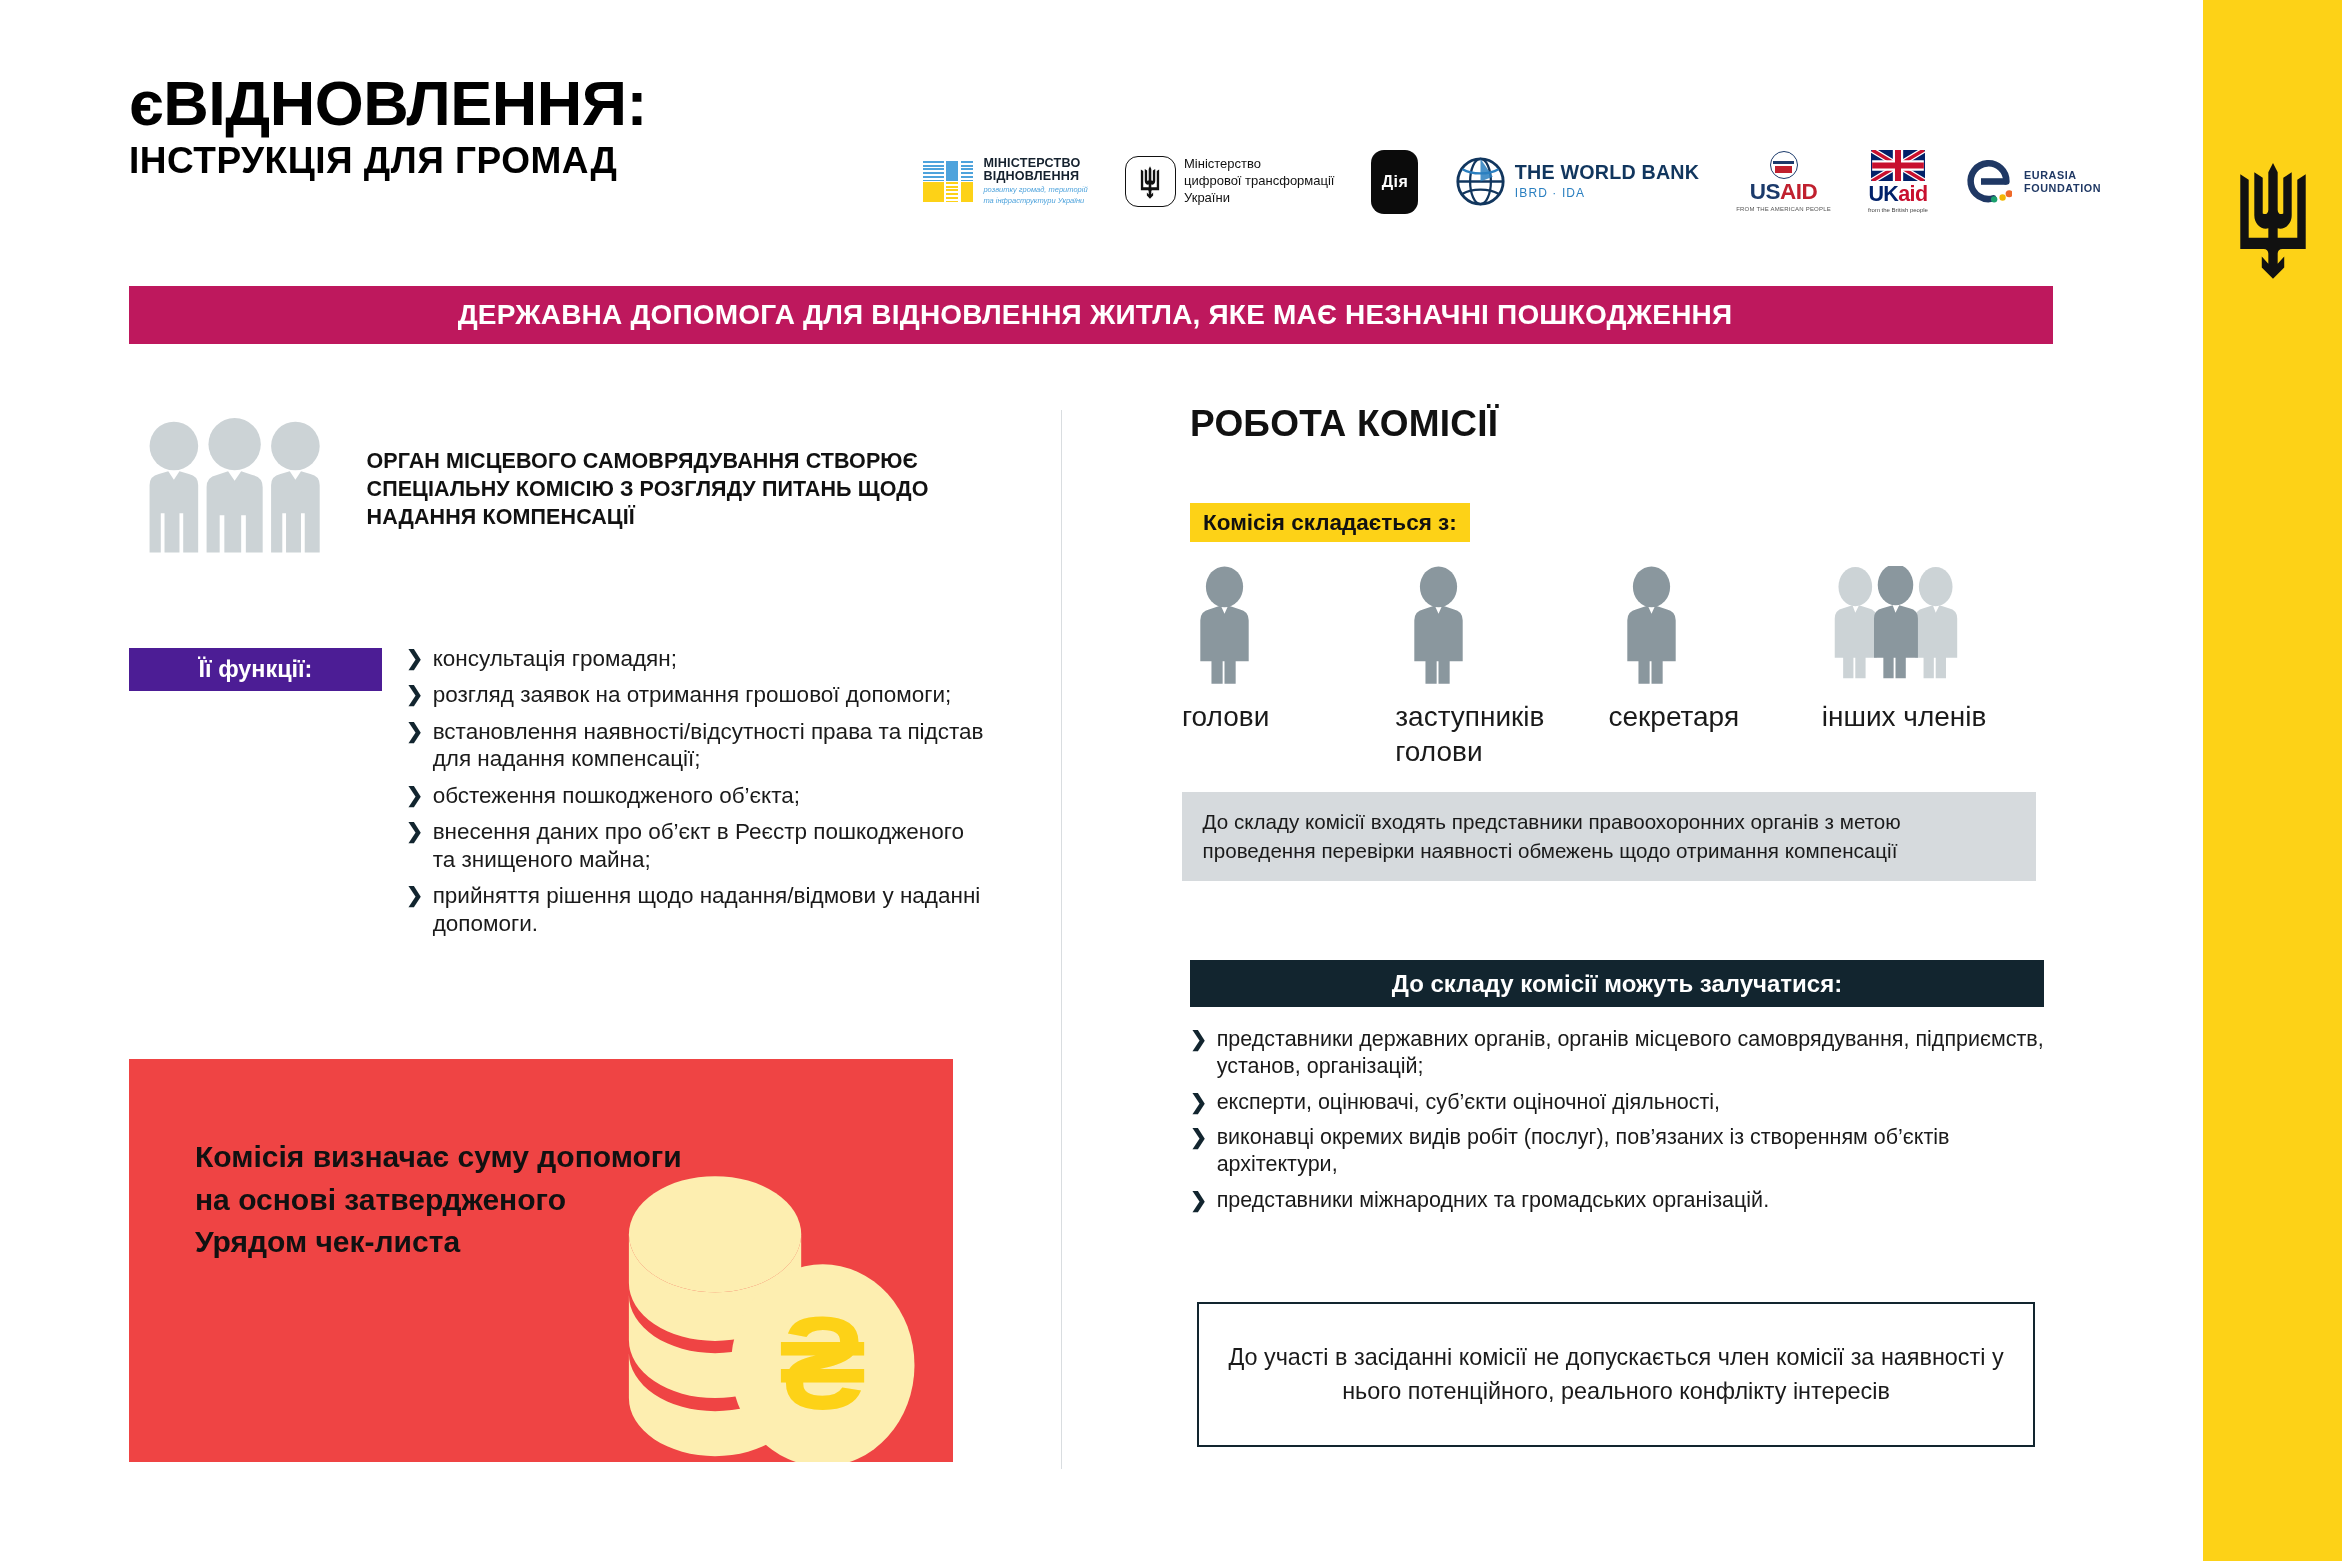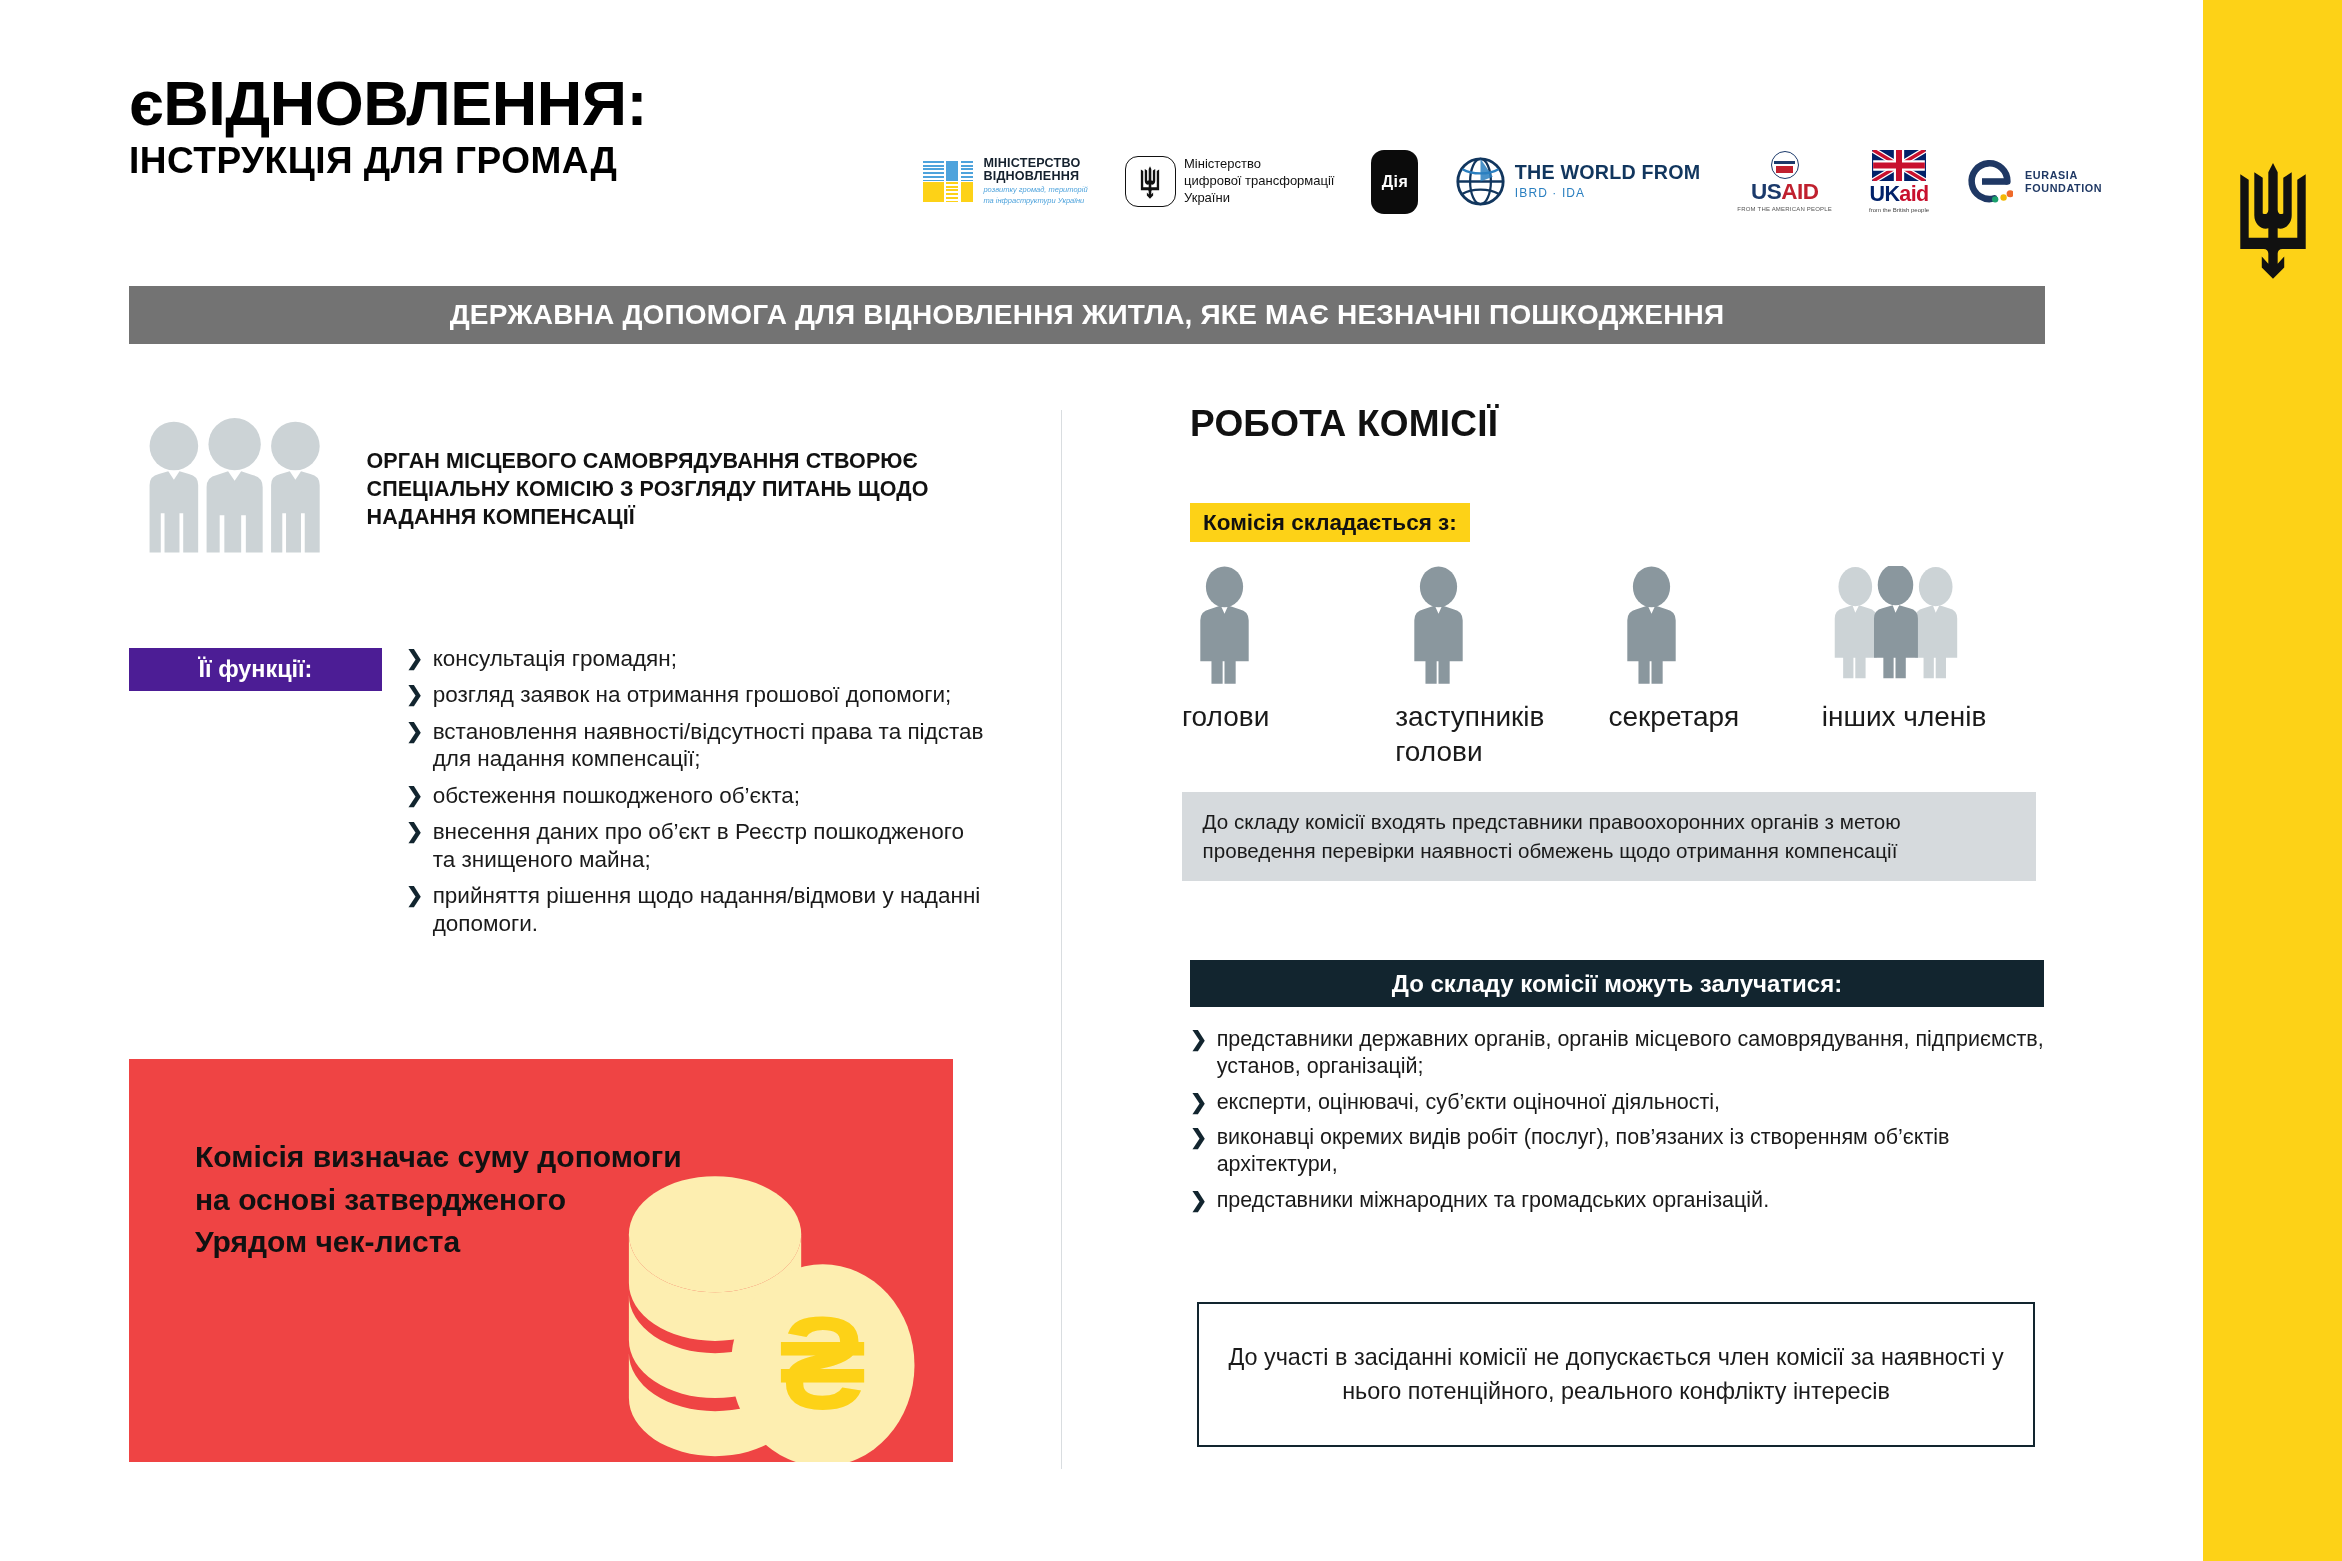--- a/index.html
+++ b/index.html
@@ -89,21 +89,21 @@
   .ukaid-word{font-size:21.5px;font-weight:bold;color:#c8102e;letter-spacing:-0.6px;line-height:1;}
   .ukaid-word i{color:#012169;font-style:normal;}
   .ukaid-sub{font-size:6px;color:#444;margin-top:1.9px;}
 
   .eurasia{display:flex;align-items:center;gap:12px;}
   .eurasia-txt{line-height:1.18;color:#1f3864;font-size:10.8px;font-weight:bold;letter-spacing:0.6px;}
 
   
   .banner{
     position:absolute;left:129px;top:286px;width:1916px;height:58px;
-    background:#737373;display:flex;align-items:center;justify-content:center;
+    background:#be185d;display:flex;align-items:center;justify-content:center;padding-left:8px;
   }
   .banner span{
     color:#fff;font-size:28px;font-weight:bold;letter-spacing:0.2px;
     text-align:center;white-space:nowrap;
   }
 
   
   .divider{position:absolute;left:1061px;top:410px;width:0.9px;height:1059px;background:#d9dde0;}
 
   
@@ -242,21 +242,21 @@
     <div class="logo">
       <svg width="51" height="51" viewBox="0 0 54 54">
         <circle cx="27" cy="27" r="24" fill="none" stroke="#11365e" stroke-width="3"></circle>
         <ellipse cx="27" cy="27" rx="11" ry="24" fill="none" stroke="#11365e" stroke-width="2.4"></ellipse>
         <line x1="3" y1="27" x2="51" y2="27" stroke="#11365e" stroke-width="2.4"></line>
         <path d="M8 14 C18 20 36 20 46 14" fill="none" stroke="#2a7fc0" stroke-width="2.4"></path>
         <path d="M8 40 C18 34 36 34 46 40" fill="none" stroke="#11365e" stroke-width="2.4"></path>
         <path d="M27 3 L40 22 L27 27 Z" fill="#2a7fc0" opacity="0.85"></path>
       </svg>
       <div class="wb-txt">
-        <div class="w1">THE WORLD FROM</div>
+        <div class="w1">THE WORLD BANK</div>
         <div class="w2">IBRD · IDA</div>
       </div>
     </div>
 
     <div class="usaid">
       <div class="usaid-seal"></div>
       <div class="usaid-word">
         <span>US</span><i>AID</i>
       </div>
       <div class="usaid-sub">FROM THE AMERICAN PEOPLE</div>

